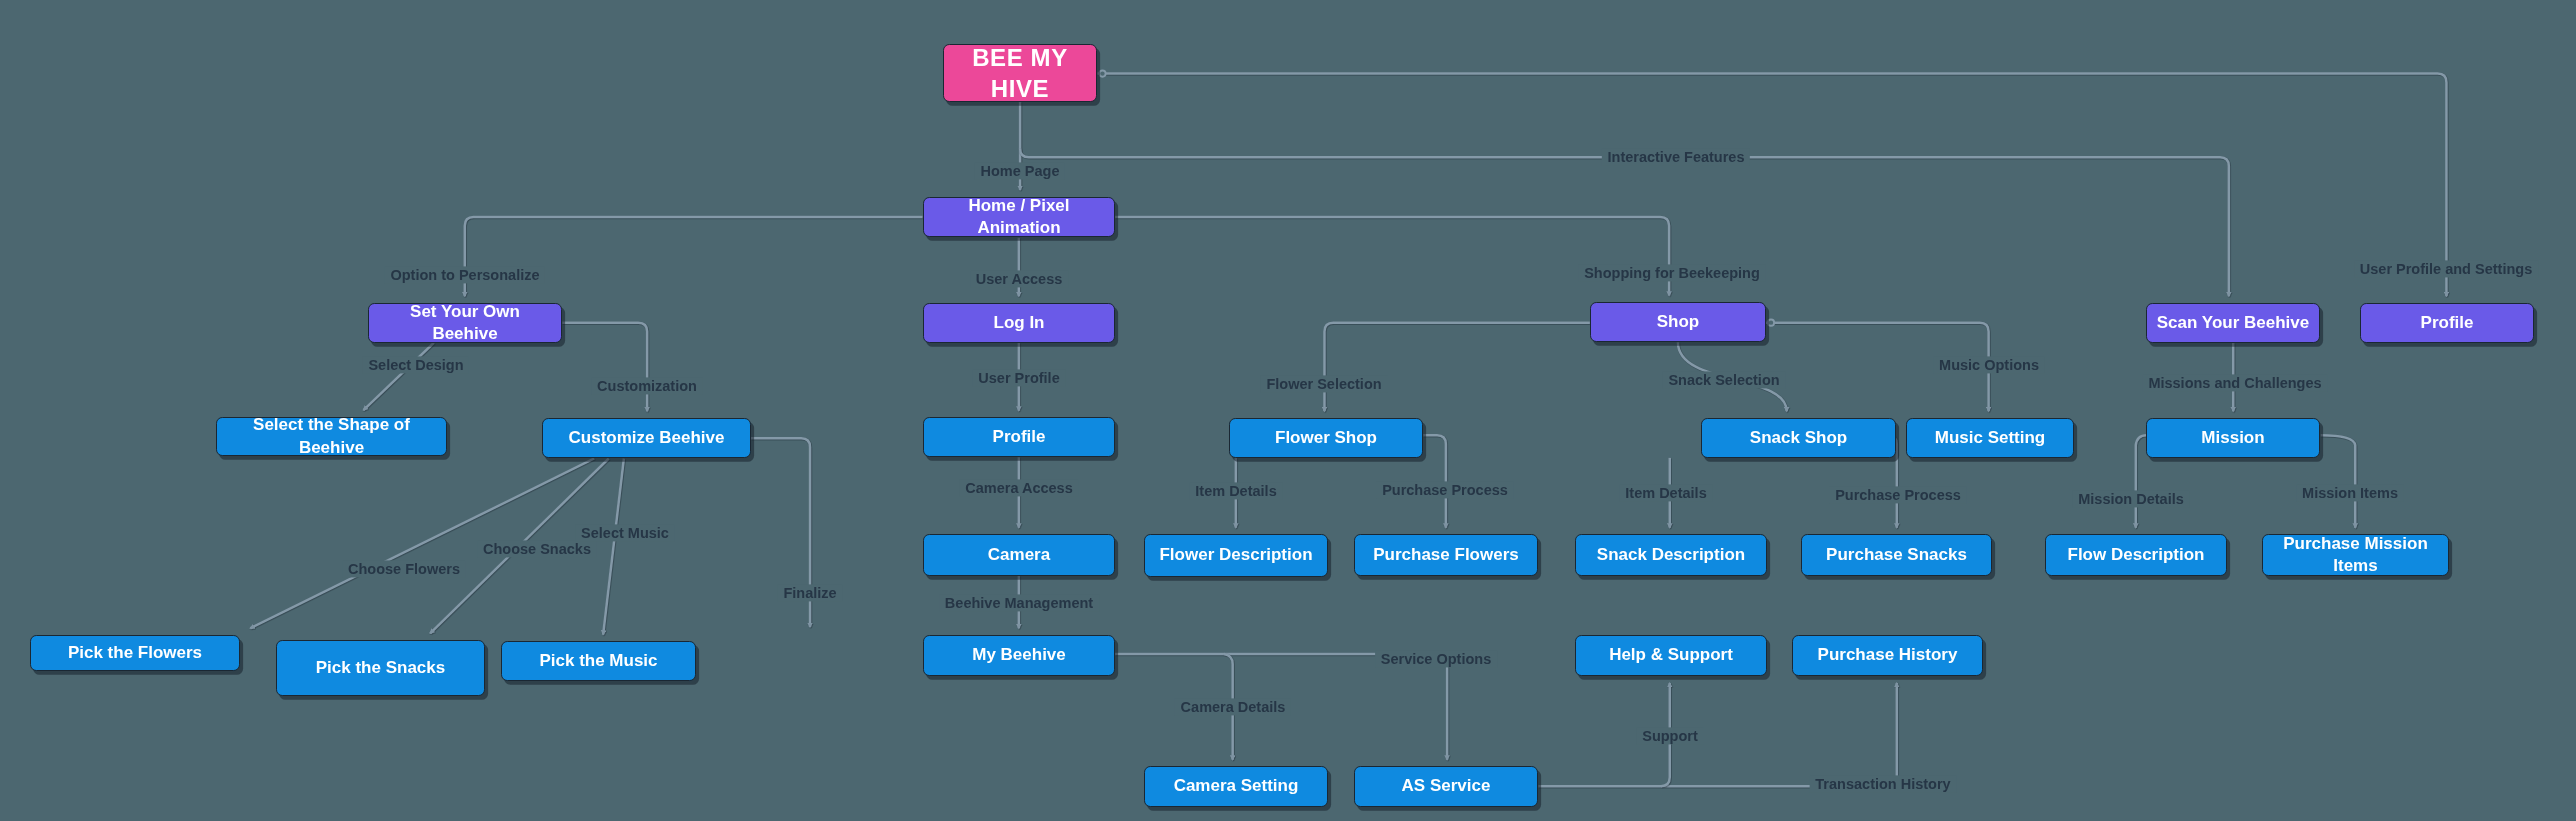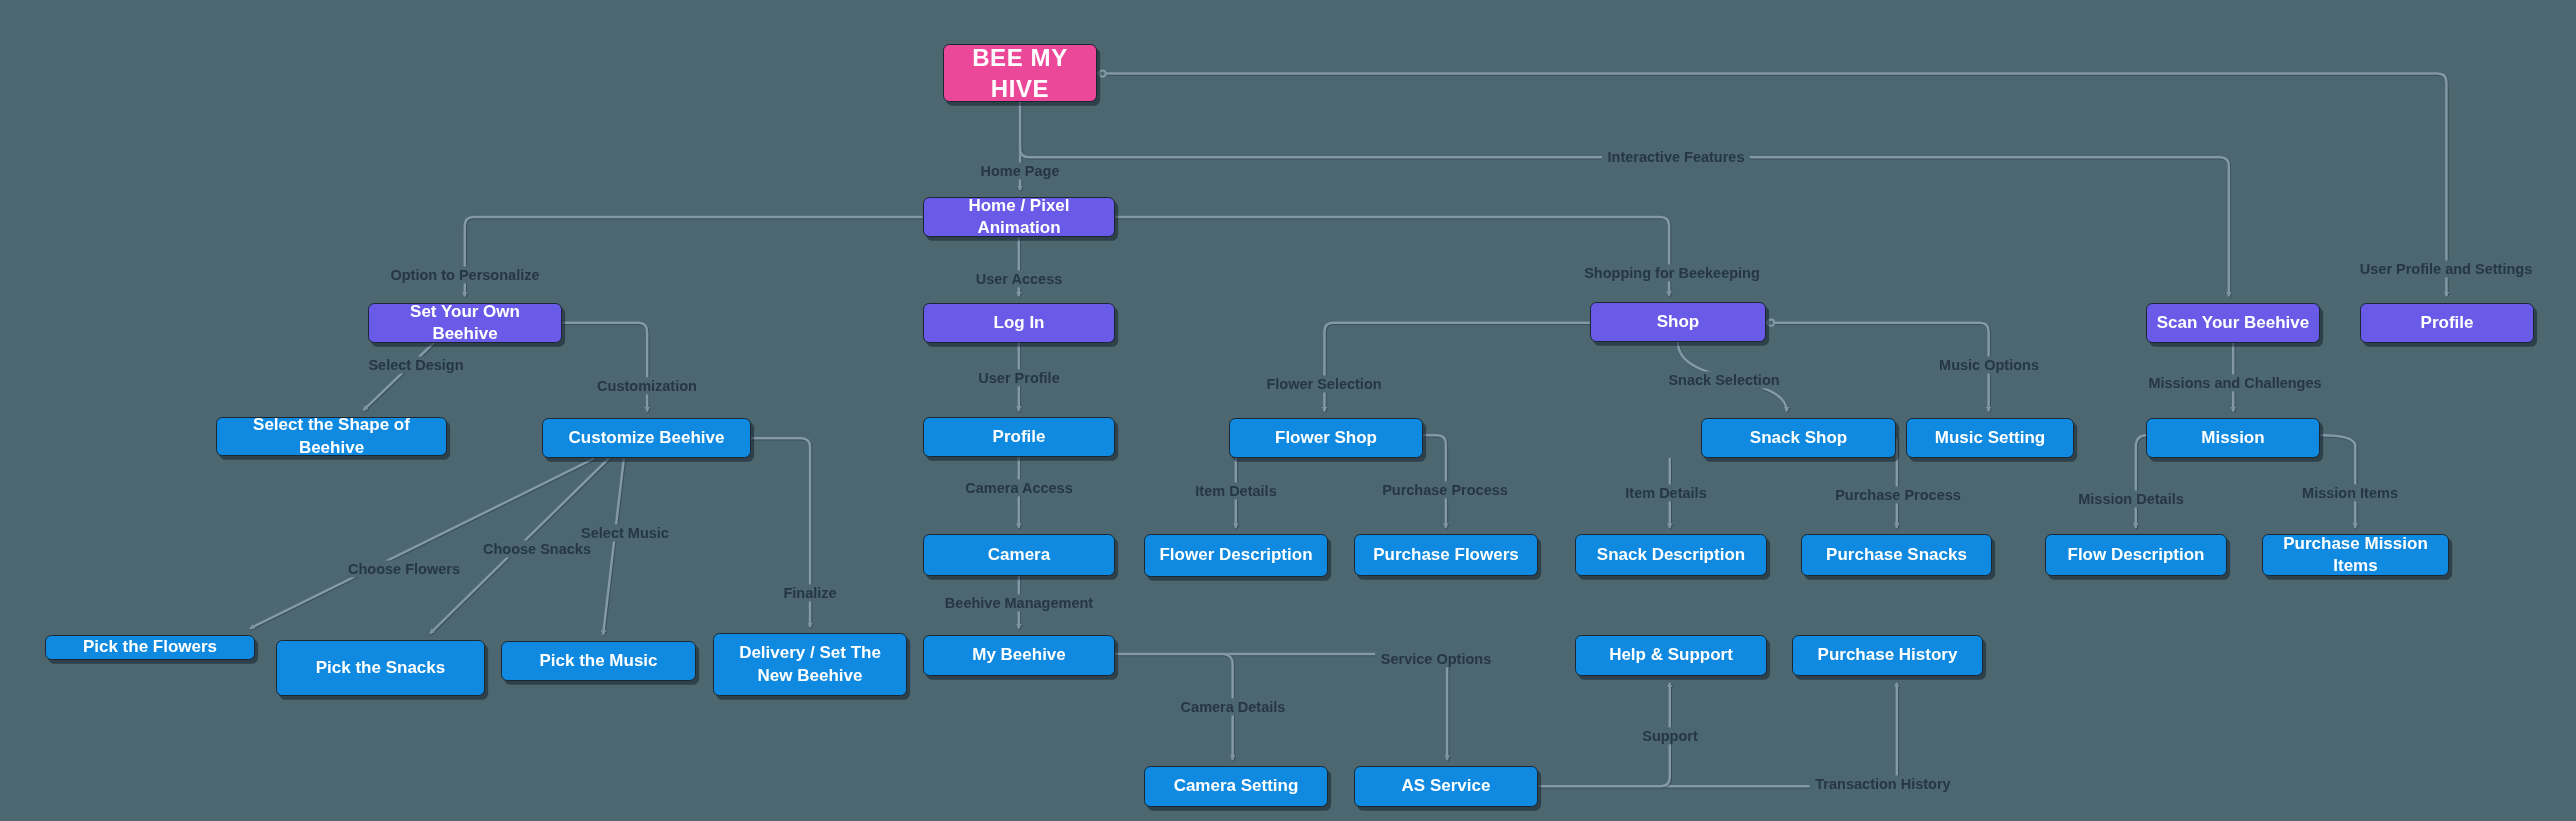--- a/index.html
+++ b/index.html
@@ -139,31 +139,28 @@
     </div>
     <div class="node purple" style="left: 368px; top: 303px; width: 194px; height: 40px;">
       <span>Set Your Own Beehive</span>
     </div>
     <div class="node blue" style="left: 216px; top: 417px; width: 231px; height: 39px;">
       <span>Select the Shape of Beehive</span>
     </div>
     <div class="node blue" style="left: 542px; top: 418px; width: 209px; height: 40px;">
       <span>Customize Beehive</span>
     </div>
-    <div class="node blue" style="left: 45px; top: 635px; width: 210px; height: 25px;">
+    <div class="node blue" style="left: 30px; top: 635px; width: 210px; height: 36px;">
       <span>Pick the Flowers</span>
     </div>
     <div class="node blue" style="left: 276px; top: 640px; width: 209px; height: 56px;">
       <span>Pick the Snacks</span>
     </div>
     <div class="node blue" style="left: 501px; top: 641px; width: 195px; height: 40px;">
       <span>Pick the Music</span>
-    </div>
-    <div class="node blue" style="left: 713px; top: 633px; width: 194px; height: 63px;">
-      <span>Delivery / Set The New Beehive</span>
     </div>
     <div class="node purple" style="left: 1590px; top: 302px; width: 176px; height: 40px;">
       <span>Shop</span>
     </div>
     <div class="node blue" style="left: 1229px; top: 418px; width: 194px; height: 40px;">
       <span>Flower Shop</span>
     </div>
     <div class="node blue" style="left: 1144px; top: 534px; width: 184px; height: 43px;">
       <span>Flower Description</span>
     </div>

